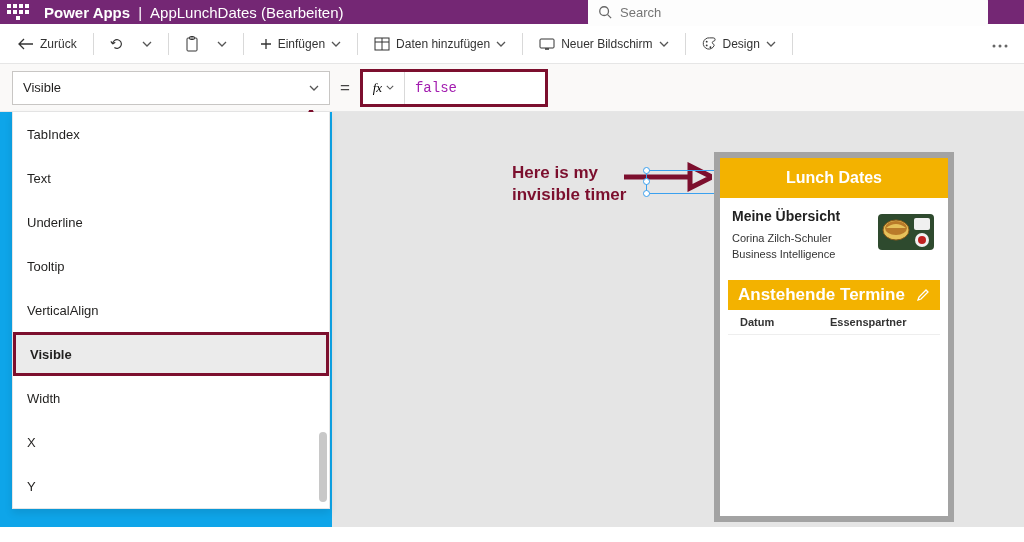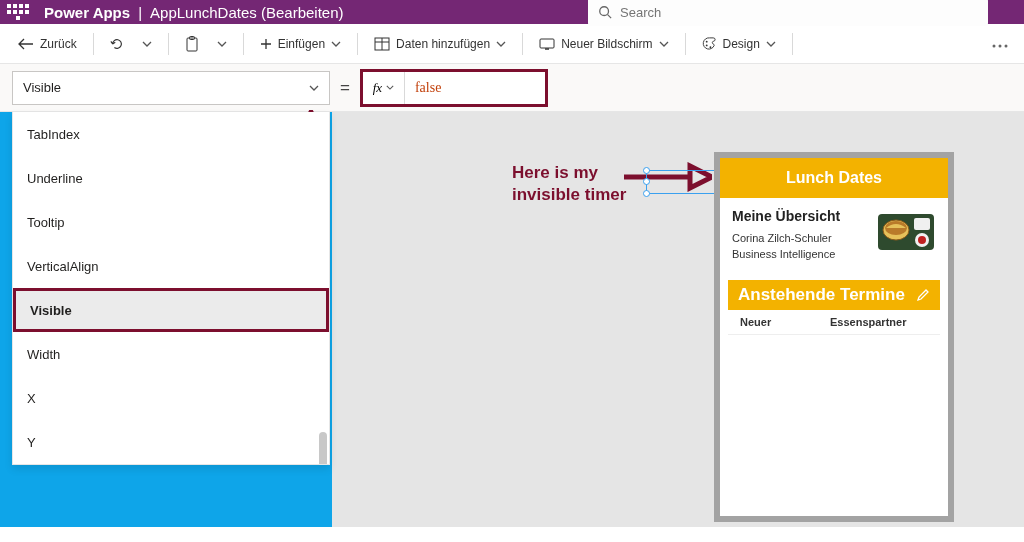--- a/index.html
+++ b/index.html
@@ -24,21 +24,21 @@
   .chev { color: #555; }
   .font-select { width: 160px; height: 30px; border: 1px solid #8a8886; display: flex; align-items: center; justify-content: space-between; padding: 0 8px; margin-left: 6px; cursor: pointer; color: #201f1e; }
   .more { margin-left: auto; color:#666; padding:0 6px; cursor:pointer; }
 
   
   .formula-row { height: 48px; display: flex; align-items: center; background: #faf9f8; border-bottom: 1px solid #e6e6e6; position: relative; }
   .prop-select { width: 318px; height: 34px; border: 1px solid #c8c6c4; background: #fff; margin-left: 12px; display: flex; align-items: center; justify-content: space-between; padding: 0 10px; cursor: pointer; font-size: 13px; color:#201f1e; }
   .equals { margin: 0 10px; font-size: 17px; color: #444; }
   .fx-wrap { display: flex; align-items: center; border: 3px solid #7c0f2e; height: 38px; background:#fff; }
   .fx { width: 42px; height: 100%; display: flex; align-items: center; justify-content: center; border-right: 1px solid #d9d9d9; font-style: italic; font-family: "Times New Roman", serif; gap:4px; cursor:pointer; }
-  .formula-input { width: 140px; height: 100%; border: none; outline: none; font-family: Liberation Serif, serif; font-size: 14px; color: #c2410c; padding: 0 10px; }
+  .formula-input { width: 140px; height: 100%; border: none; outline: none; font-family: Liberation Mono, monospace; font-size: 14px; color: #a21caf; padding: 0 10px; }
 
   
   .main { position: relative; height: 415px; background: #0ea5e9; }
 
   
   .prop-panel { position: absolute; left: 12px; top: 0; width: 318px; background: #fff; border-left:1px solid #e6e6e6; border-right:1px solid #e6e6e6; border-bottom:1px solid #e6e6e6; box-shadow: 0 4px 8px rgba(0,0,0,.1); z-index:5; max-height: 415px; overflow-y: hidden; }
   .prop-item { height: 44px; display:flex; align-items:center; padding:0 14px; font-size:13px; color:#201f1e; cursor:pointer; }
   .prop-item.selected { background:#ebebeb; font-weight:700; border:3px solid #7c0f2e; }
   .prop-scroll-thumb { position:absolute; right:2px; top:320px; width:8px; height:70px; background:#c8c8c8; border-radius:4px; }
 
@@ -199,20 +199,21 @@
     </div>
     <input class="formula-input" value="false" style="">
   </div>
 </div>
 
 <div class="main">
 
   <div class="prop-panel">
     <div id="prop-list">
         <div class="prop-item">TabIndex</div>
+        <div class="prop-item">Text</div>
         <div class="prop-item">Underline</div>
         <div class="prop-item">Tooltip</div>
         <div class="prop-item">VerticalAlign</div>
         <div class="prop-item selected">Visible</div>
         <div class="prop-item">Width</div>
         <div class="prop-item">X</div>
         <div class="prop-item">Y</div>
       </div>
     <div class="prop-scroll-thumb"></div>
   </div>
@@ -258,21 +259,21 @@
           <circle cx="46" cy="32" r="4" fill="#c02020"></circle>
         </svg>
       </div>
       <div class="table-hdr">
         <span>Anstehende Termine</span>
         <svg width="14" height="14" viewBox="0 0 14 14">
             <path d="M2 12 L3 9 L10 2 L12 4 L5 11 Z" fill="none" stroke="#fff" stroke-width="1.3"></path>
           </svg>
       </div>
       <div class="table-cols">
-        <span>Neuer</span>
+        <span>Datum</span>
         <span>Essenspartner</span>
       </div>
       <div class="table-body"></div>
     </div>
   </div>
 
   <svg class="arrow-up" style="left:296px; top:-2px;" width="30" height="80">
     <line x1="15" y1="78" x2="15" y2="22" stroke="#7c0f2e" stroke-width="5"></line>
     <polygon points="4,24 15,2 26,24" fill="none" stroke="#7c0f2e" stroke-width="5"></polygon>
   </svg>

